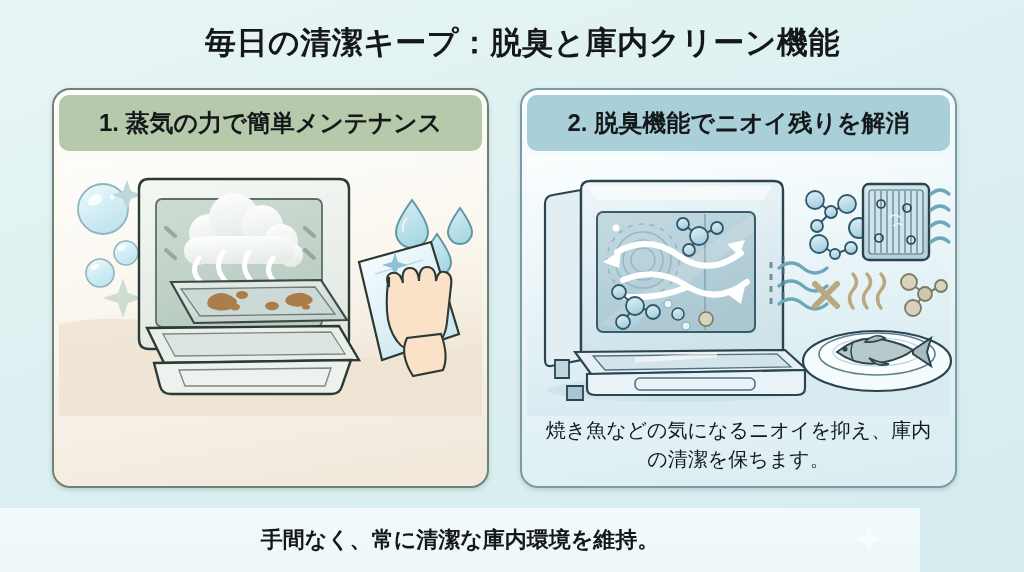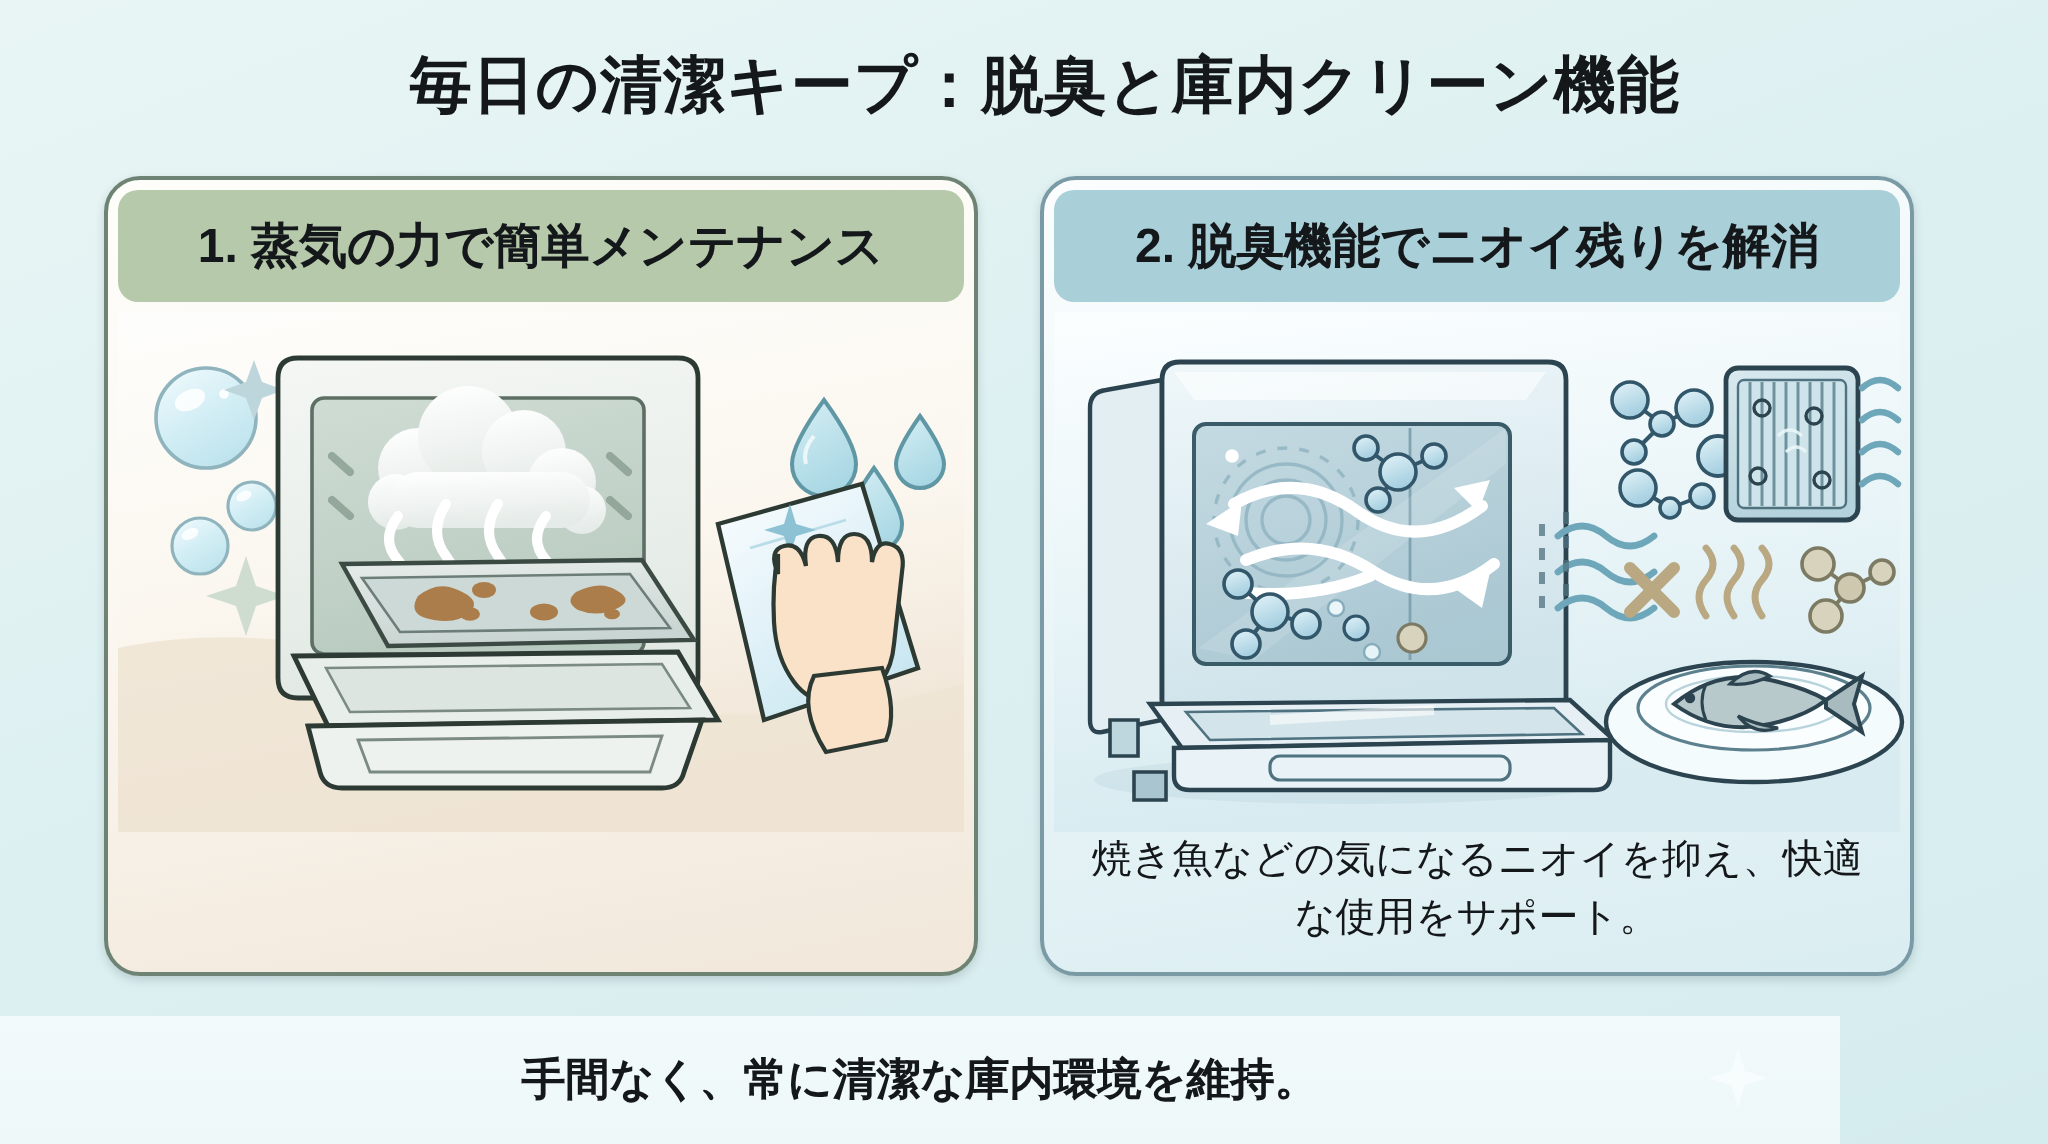--- a/index.html
+++ b/index.html
@@ -470,21 +470,21 @@
         <path d="M338 186 q10 -10 20 -4 q-10 5 -20 4 Z" fill="#a8bcbf" stroke="#2c4450" stroke-width="1.6"></path>
         <path d="M342 202 q8 10 20 6 q-12 -2 -20 -6 Z" fill="#a8bcbf" stroke="#2c4450" stroke-width="1.6"></path>
 
         <circle cx="318" cy="193" r="2.6" fill="#2c4450"></circle>
 
         <path d="M326 186 q-4 9 0 18" fill="none" stroke="#2c4450" stroke-width="1.5"></path>
       </g>
     </svg>
   </div>
 
-  <div class="card-caption">焼き魚などの気になるニオイを抑え、快適な使用をサポート。</div>
+  <div class="card-caption">焼き魚などの気になるニオイを抑え、庫内の清潔を保ちます。</div>
 </div>
 
 <div class="footer-band">
   <div class="footer-text">手間なく、常に清潔な庫内環境を維持。</div>
   <div class="footer-sparkle">
     <svg width="30" height="30" viewBox="0 0 30 30">
       <path d="M15 0 L18.5 11.5 L30 15 L18.5 18.5 L15 30 L11.5 18.5 L0 15 L11.5 11.5 Z" fill="#ffffff" opacity="0.85"></path>
     </svg>
   </div>
 </div>

